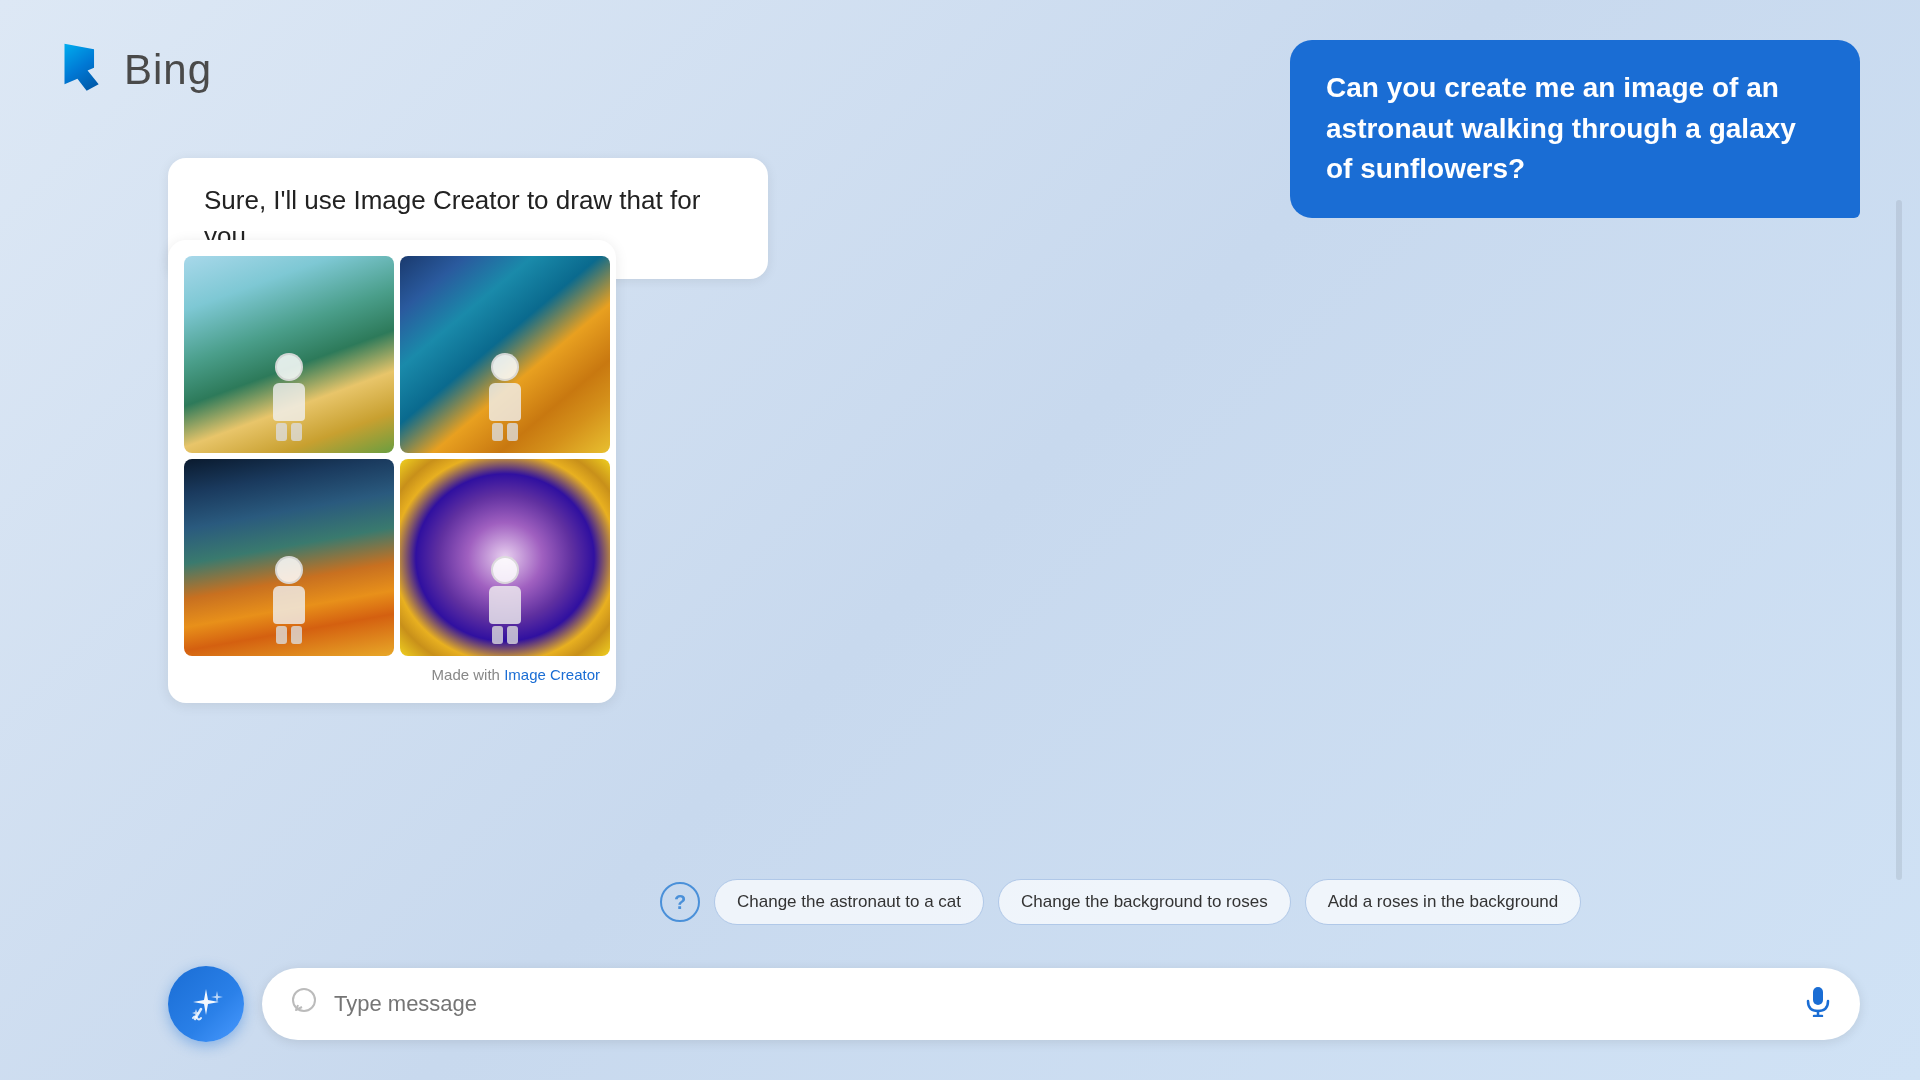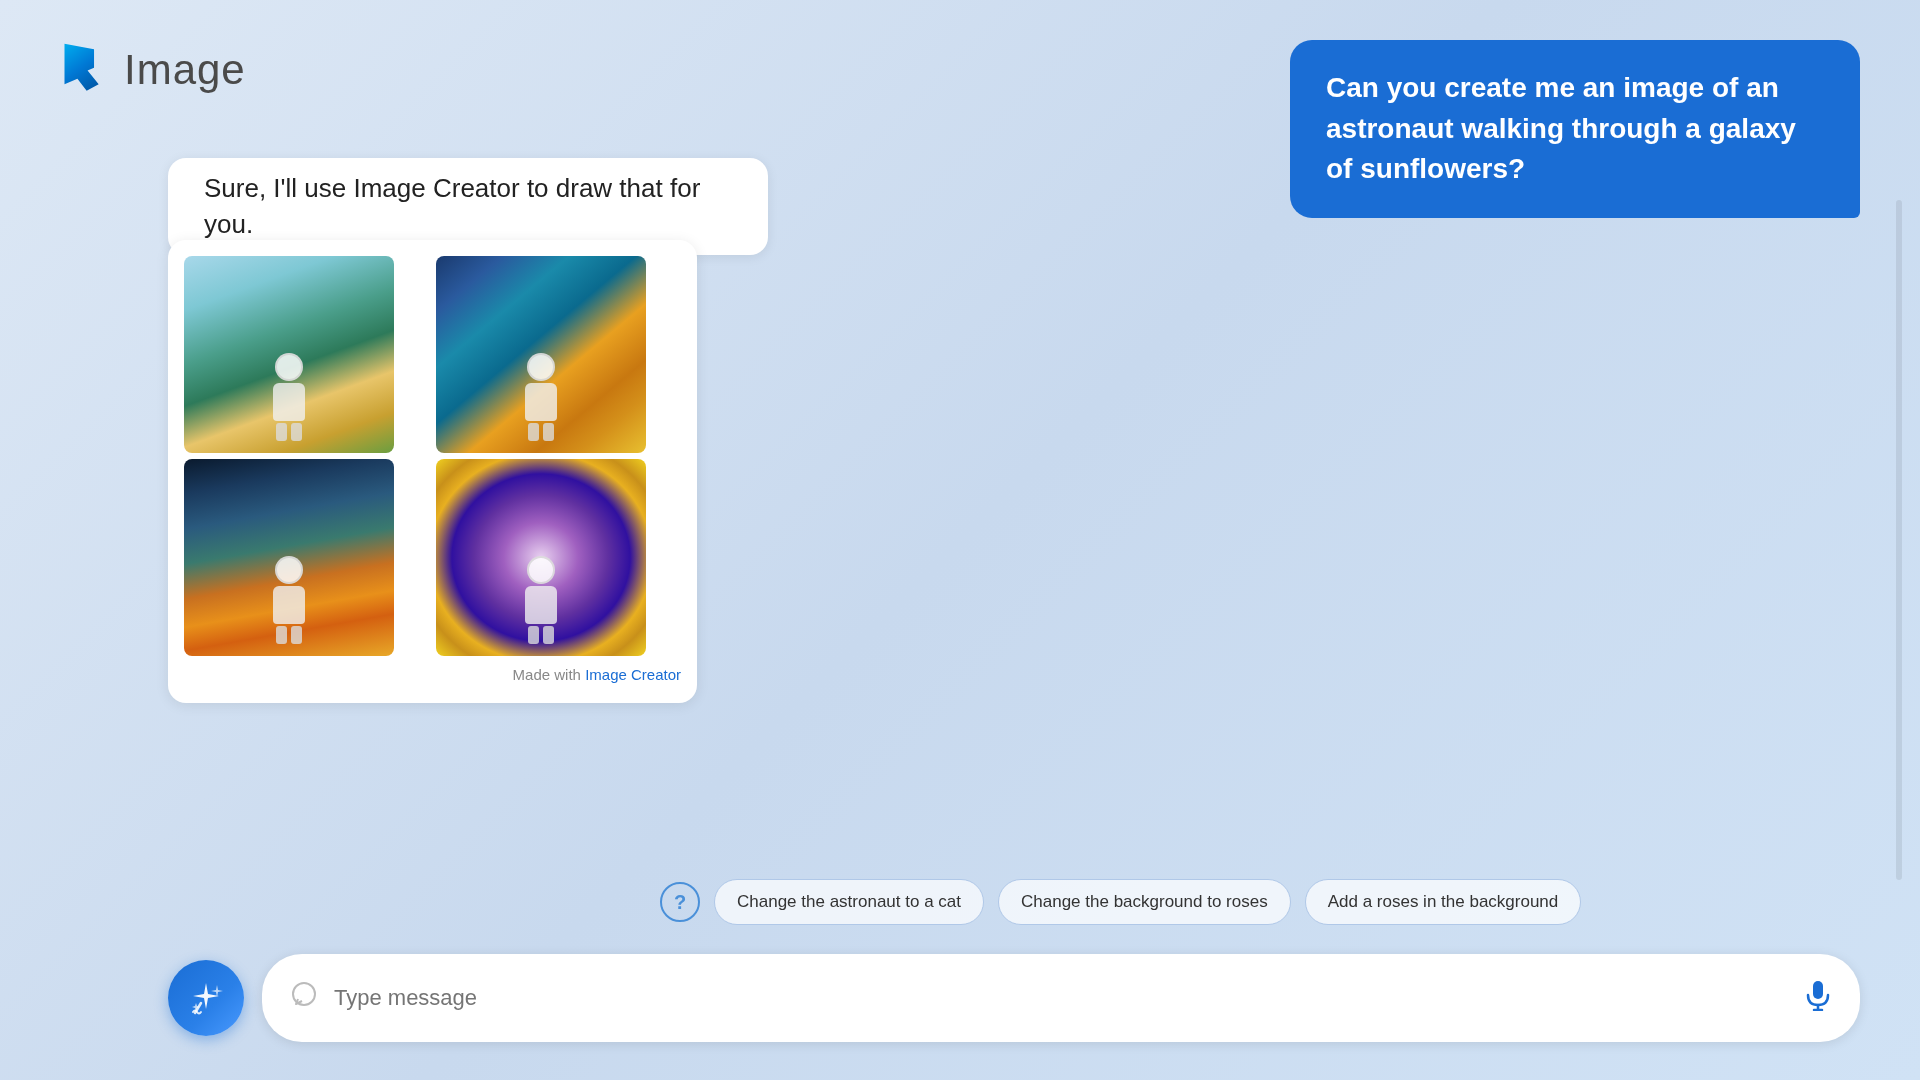--- a/index.html
+++ b/index.html
@@ -47,37 +47,37 @@
       font-weight: 700;
     }
 
     
     .bot-reply {
       position: absolute;
       top: 158px;
       left: 168px;
       background: white;
       border-radius: 18px;
-      padding: 12px 36px;
+      padding: 24px 36px;
       max-width: 600px;
       font-size: 26px;
       color: #222;
       line-height: 1.4;
       box-shadow: 0 2px 12px rgba(0,0,0,0.08);
     }
 
     
     .image-grid-container {
       position: absolute;
       top: 240px;
       left: 168px;
       background: white;
       border-radius: 18px;
       padding: 16px 16px 20px 16px;
-      width: 529px;
+      width: 448px;
       box-shadow: 0 2px 14px rgba(0,0,0,0.09);
     }
     .image-grid {
       display: grid;
       grid-template-columns: 1fr 1fr;
       gap: 6px;
     }
     .image-cell {
       border-radius: 8px;
       overflow: hidden;
@@ -207,21 +207,21 @@
       justify-content: center;
       flex-shrink: 0;
       box-shadow: 0 4px 14px rgba(26, 109, 212, 0.4);
     }
     .magic-icon-svg {
       width: 38px;
       height: 38px;
     }
     .input-box {
       flex: 1;
-      height: 88px;
+      height: 72px;
       background: white;
       border-radius: 40px;
       display: flex;
       align-items: center;
       padding: 0 28px;
       box-shadow: 0 2px 12px rgba(0,0,0,0.1);
       gap: 16px;
     }
     .chat-icon {
       color: #aaa;
@@ -258,21 +258,21 @@
   <svg class="bing-icon" viewBox="0 0 55 65" fill="none" xmlns="http://www.w3.org/2000/svg">
     <path d="M8 4 L8 48 L22 42 L32 55 L45 48 L33 33 L40 30 L40 10 Z" fill="url(#bingGrad)"></path>
     <defs>
       <linearGradient id="bingGrad" x1="8" y1="4" x2="45" y2="55" gradientUnits="userSpaceOnUse">
         <stop offset="0%" stop-color="#00adef"></stop>
         <stop offset="50%" stop-color="#0078d4"></stop>
         <stop offset="100%" stop-color="#0053a0"></stop>
       </linearGradient>
     </defs>
   </svg>
-  <span class="bing-label">Image</span>
+  <span class="bing-label">Bing</span>
 </div>
 
 <div class="user-message">
   <span>Can you create me an image of an astronaut walking through a galaxy of sunflowers?</span>
 </div>
 
 <div class="bot-reply">
   <span>Sure, I'll use Image Creator to draw that for you.</span>
 </div>
 

